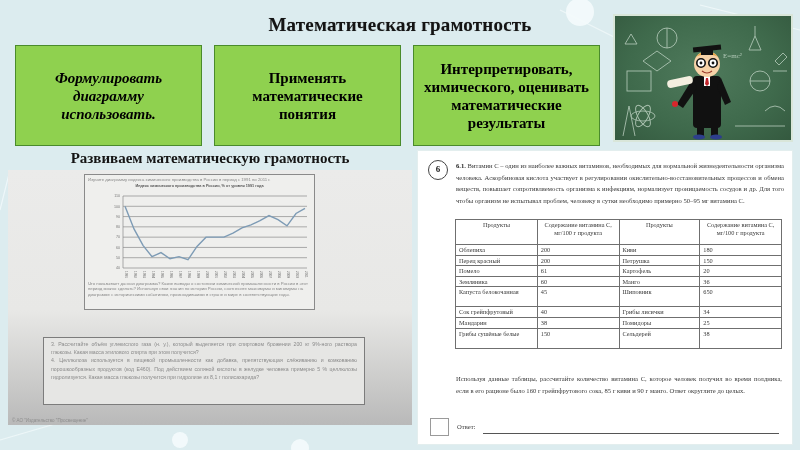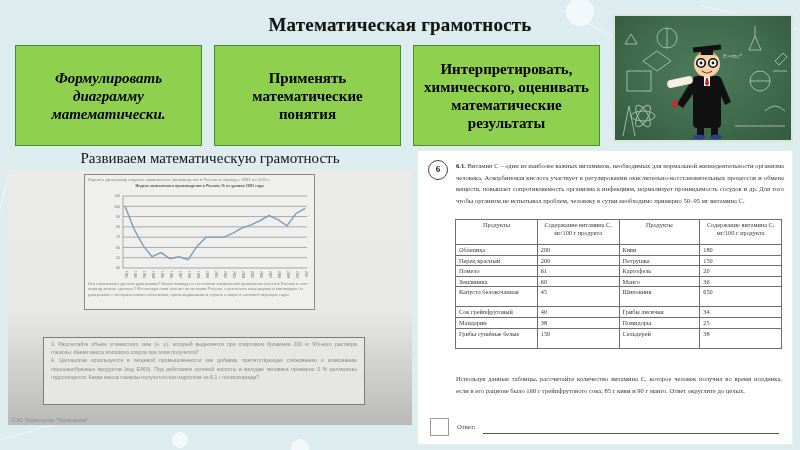--- a/index.html
+++ b/index.html
@@ -29,21 +29,21 @@
   #box2 { left: 214px; width: 187px; }
   #box3 { left: 413px; width: 187px; }
 
   .chalkboard {
     position: absolute; left: 613px; top: 14px; width: 180px; height: 128px;
     background: radial-gradient(ellipse at 50% 45%, #4f7a5c 0%, #3f6a4c 60%, #34593f 100%);
     border: 2px solid #d9e6d9; overflow: hidden;
   }
   .subtitle {
     position: absolute; left: 8px; width: 404px; top: 150px;
-    text-align: center; font-size: 15px; font-weight: normal; color: #141414;
+    text-align: center; font-size: 15px; font-weight: bold; color: #141414;
   }
   .grey-panel {
     position: absolute; left: 8px; top: 170px; width: 404px; height: 255px;
     background: linear-gradient(to bottom, #ebebea 0%, #e8e8e6 55%, #c9c9c8 85%, #b9b9b9 100%);
   }
   .chart-box {
     position: absolute; left: 84px; top: 174px; width: 231px; height: 136px;
     background: #efefed; border: 1px solid #8a8a8a;
     font-family: "Liberation Sans", sans-serif; font-size: 4.3px; color: #777;
     padding: 2px 3px; line-height: 5.4px;
@@ -121,21 +121,21 @@
     <circle cx="300" cy="448" r="9"></circle>
   </g>
 </svg>
 
 <div class="title">Математическая грамотность</div>
 
 <div class="skill-box" id="box1">
   <div>
     <span>Формулировать</span>
     <span>диаграмму</span>
-    <span>математически.</span>
+    <span>использовать.</span>
   </div>
 </div>
 <div class="skill-box" id="box2">
   <div>
     <span>Применять</span>
     <span>математические</span>
     <span>понятия</span>
   </div>
 </div>
 <div class="skill-box" id="box3">

